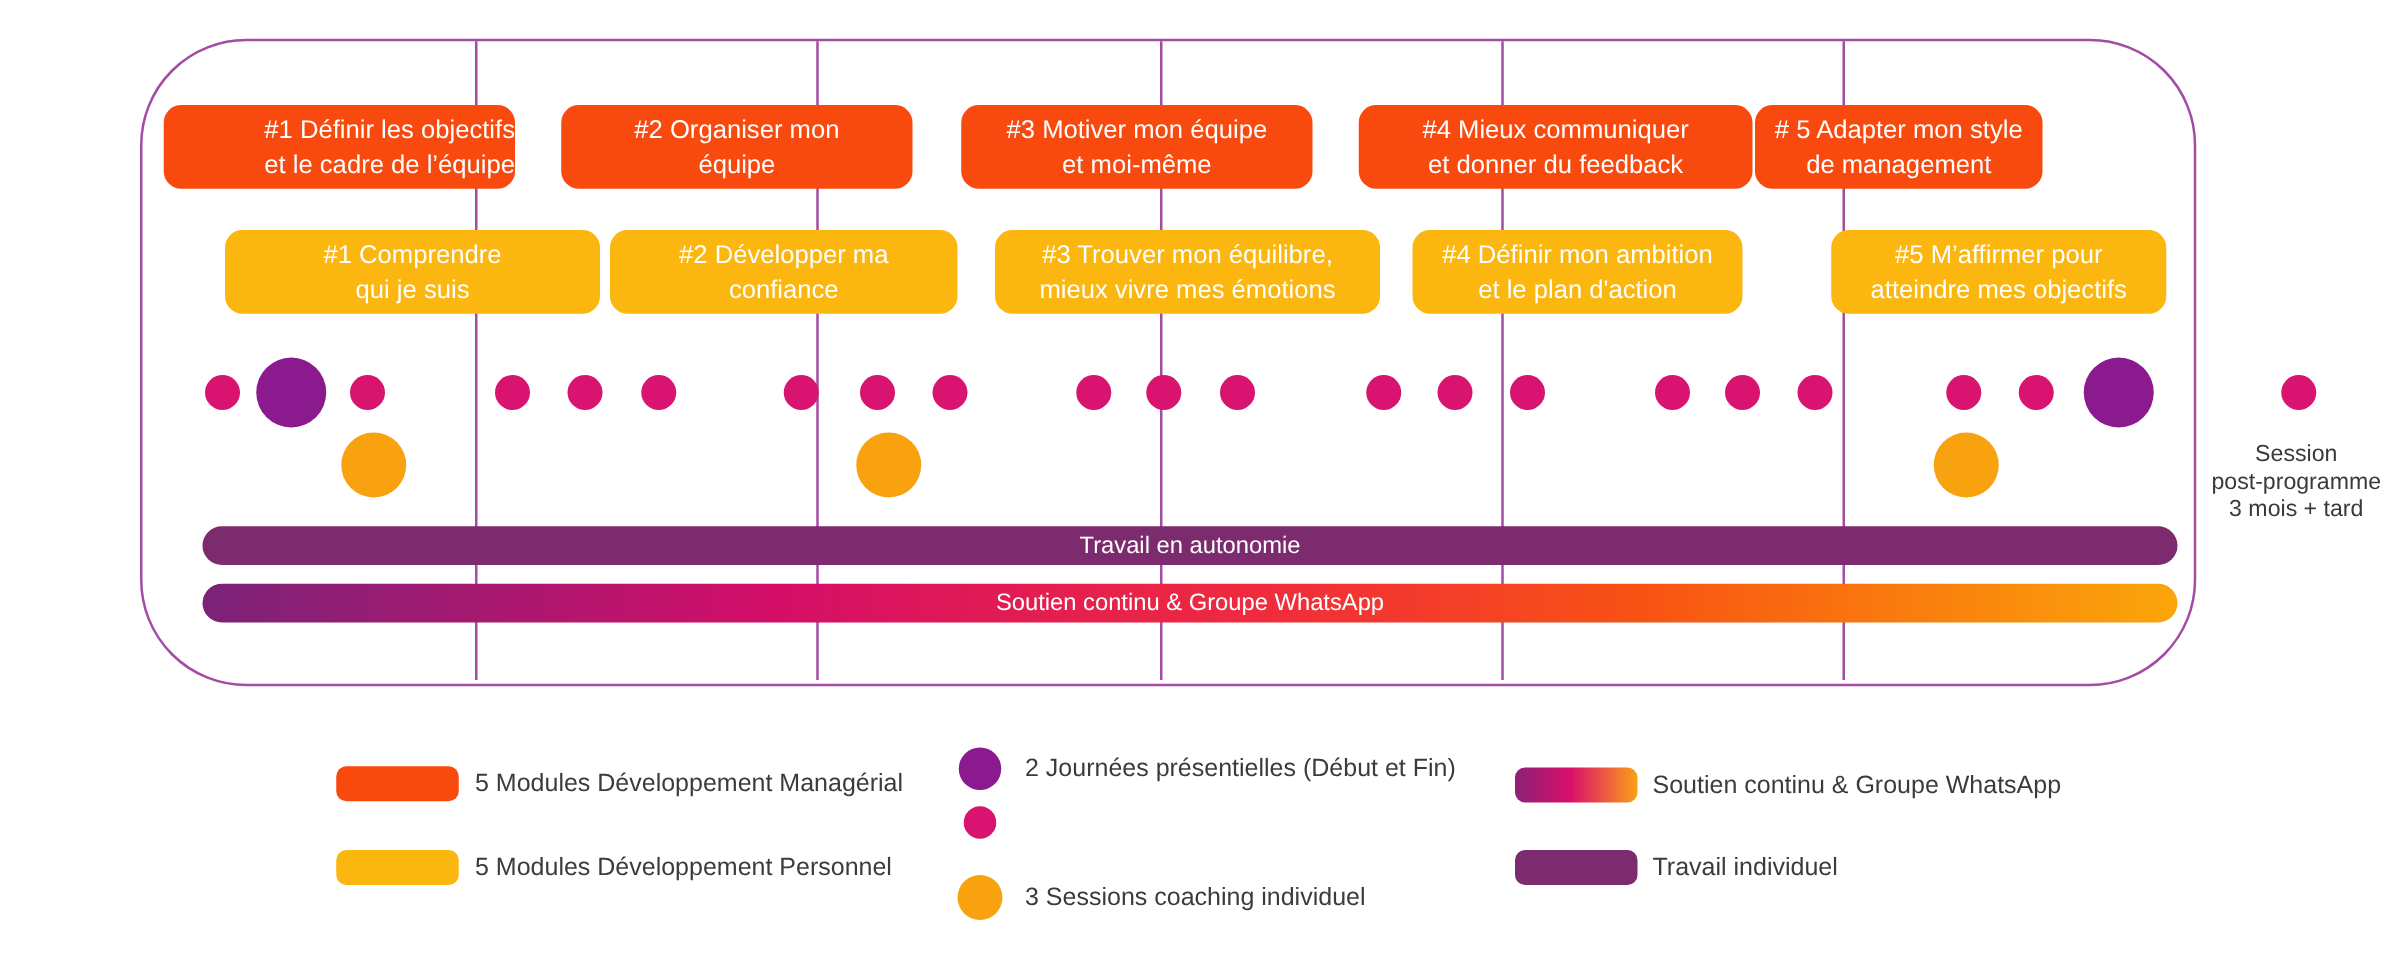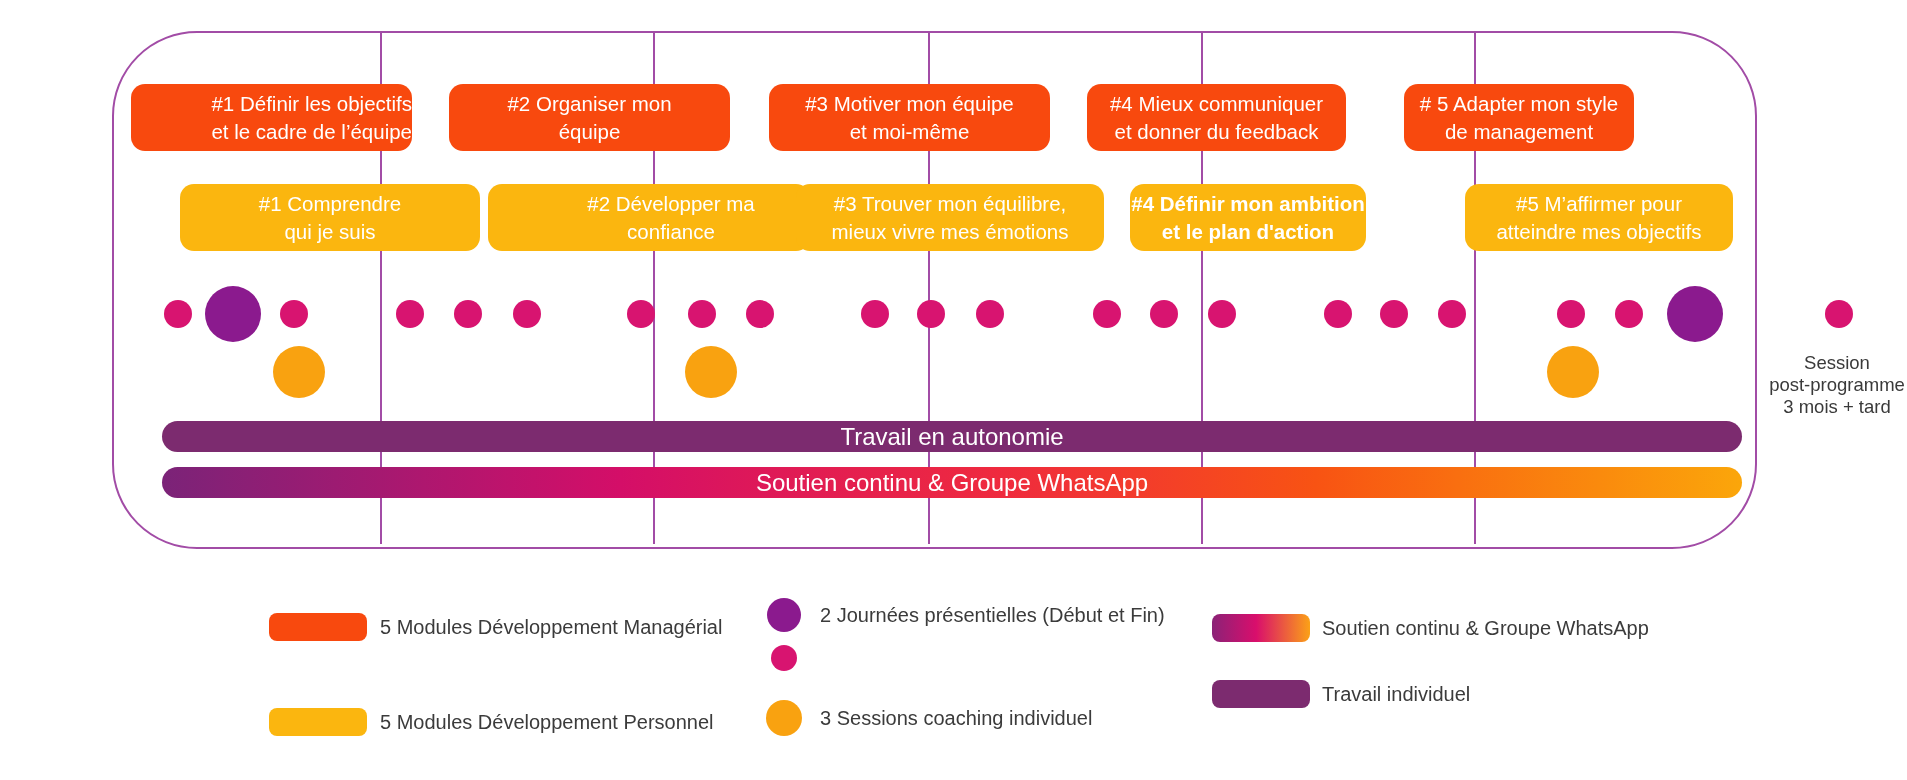--- a/index.html
+++ b/index.html
@@ -18,21 +18,21 @@
     text-align:center;font-size:20.5px;line-height:28px;font-weight:400;
   }
   .box.orange{background:#f8490e;}
   .box.yellow{background:#fbb60f;}
   .dot{position:absolute;border-radius:50%;z-index:2;}
   .dot.pink{background:#d81470;width:28px;height:28px;}
   .dot.purple{background:#8b1a8e;width:56px;height:56px;}
   .dot.orangec{background:#f9a210;width:52px;height:52px;}
   .tbar{
     position:absolute;left:162px;width:1580px;height:31px;border-radius:16px;z-index:2;
-    display:flex;align-items:center;justify-content:center;color:#ffffff;font-size:24px;
+    display:flex;align-items:center;justify-content:center;color:#ffffff;font-size:19px;
   }
   .tbar.solid{background:#7c2b6f;top:421px;}
   .tbar.gradient{
     top:467px;
     background:linear-gradient(90deg,#7b2378 0%,#d40e68 29%,#ef2a3e 53%,#f85313 73%,#fba60a 100%);
   }
   .post-note{
     position:absolute;left:1764px;top:352px;width:146px;z-index:2;
     text-align:center;color:#3a3a3a;font-size:18.5px;line-height:22px;
   }
@@ -70,41 +70,41 @@
         <span>et le cadre de l’équipe</span>
       </div>
       <div class="box orange" style="left:449px;top:84px;width:281px;height:67px;">
         <span>#2 Organiser mon</span>
         <span>équipe</span>
       </div>
       <div class="box orange" style="left:769px;top:84px;width:281px;height:67px;">
         <span>#3 Motiver mon équipe</span>
         <span>et moi-même</span>
       </div>
-      <div class="box orange" style="left:1087px;top:84px;width:259px;height:67px;">
+      <div class="box orange" style="left:1087px;top:84px;width:315px;height:67px;">
         <span>#4 Mieux communiquer</span>
         <span>et donner du feedback</span>
       </div>
       <div class="box orange" style="left:1404px;top:84px;width:230px;height:67px;">
         <span># 5 Adapter mon style</span>
         <span>de management</span>
       </div>
       <div class="box yellow" style="left:180px;top:184px;width:300px;height:67px;">
         <span>#1 Comprendre</span>
         <span>qui je suis</span>
       </div>
-      <div class="box yellow" style="left:488px;top:184px;width:278px;height:67px;padding-left:44px;">
+      <div class="box yellow" style="left:488px;top:184px;width:278px;height:67px;">
         <span>#2 Développer ma</span>
         <span>confiance</span>
       </div>
       <div class="box yellow" style="left:796px;top:184px;width:308px;height:67px;">
         <span>#3 Trouver mon équilibre,</span>
         <span>mieux vivre mes émotions</span>
       </div>
-      <div class="box yellow" style="left:1130px;top:184px;width:236px;height:67px;font-weight:bold;">
+      <div class="box yellow" style="left:1130px;top:184px;width:264px;height:67px;">
         <span>#4 Définir mon ambition</span>
         <span>et le plan d'action</span>
       </div>
       <div class="box yellow" style="left:1465px;top:184px;width:268px;height:67px;text-align:center;">
         <span>#5 M’affirmer pour</span>
         <span>atteindre mes objectifs</span>
       </div>
       <div class="dot pink" style="left:164px;top:300px;"></div>
       <div class="dot purple" style="left:205px;top:286px;"></div>
       <div class="dot pink" style="left:280px;top:300px;"></div>
@@ -143,21 +143,21 @@
     <span>Session</span>
     <span>post-programme</span>
     <span>3 mois + tard</span>
   </div>
 
   <div>
     <div class="lg-item gap13" style="left:269px;top:613px;">
       <span class="swatch orange"></span>
       <span class="lg-label">5 Modules Développement Managérial</span>
     </div>
-    <div class="lg-item gap13" style="left:269px;top:708px;justify-content:space-between;">
+    <div class="lg-item gap13" style="left:269px;top:680px;justify-content:space-between;">
       <span class="swatch yellow"></span>
       <span class="lg-label">5 Modules Développement Personnel</span>
     </div>
 
     <div class="lg-item gap17" style="left:765px;top:598px;">
       <span class="lg-marker">
           <span class="lg-circle purple"></span>
         </span>
       <span class="lg-label">2 Journées présentielles (Début et Fin)</span>
     </div>

